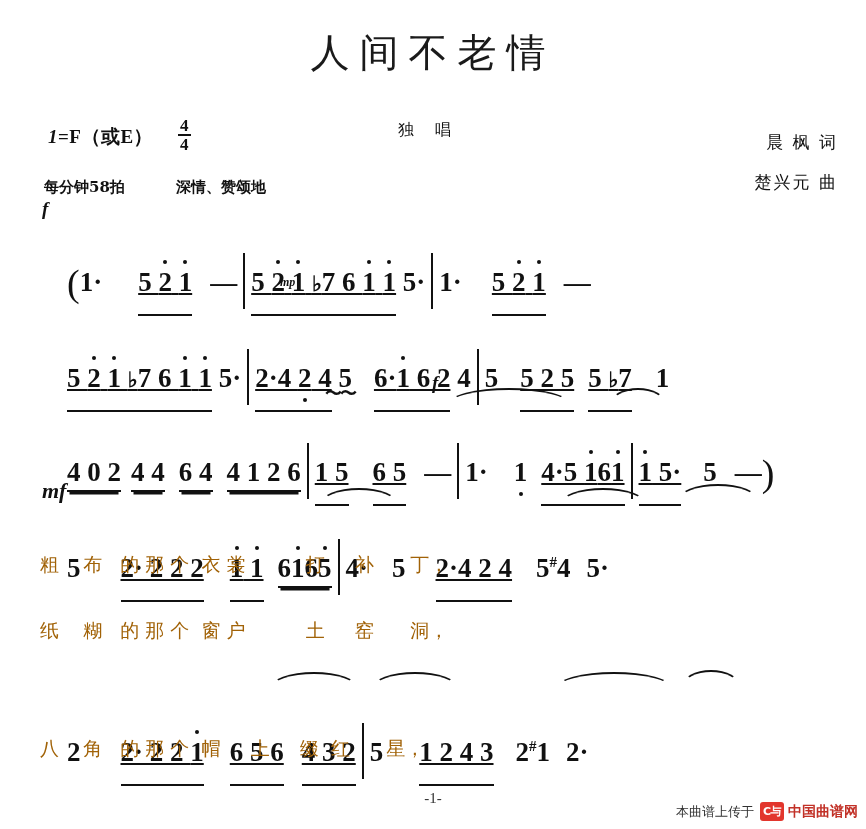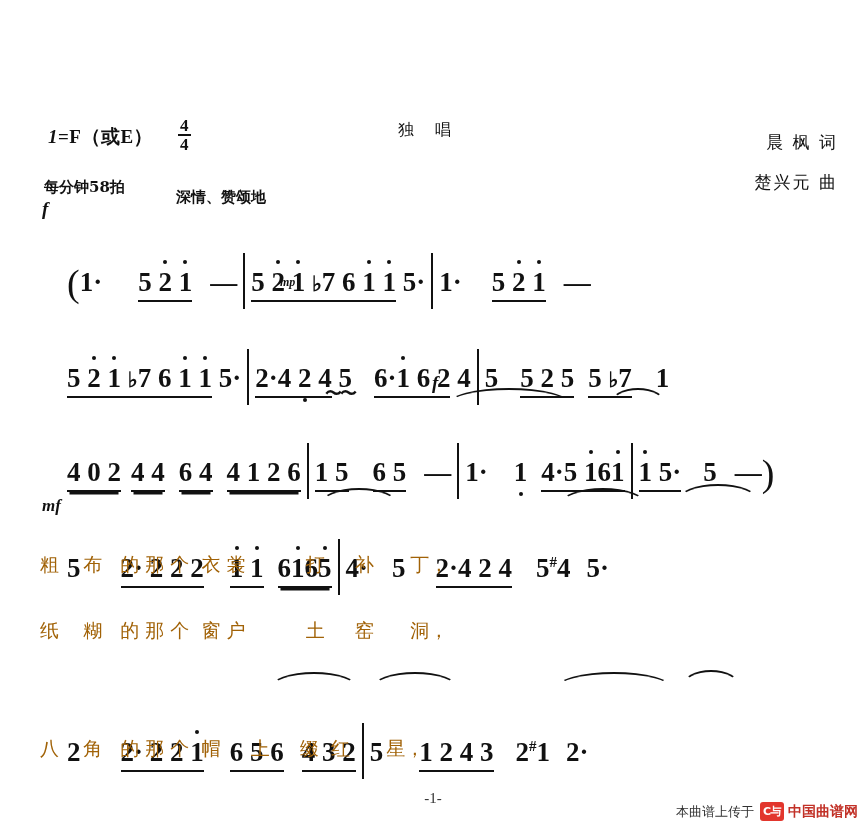--- a/index.html
+++ b/index.html
@@ -94,21 +94,20 @@
     font-size: 15px;
     font-weight: bold;
   }
   .meta-expr {
     position: absolute;
     top: 178px;
     left: 176px;
     font-family: "DejaVu Serif", serif;
     font-size: 15px;
     font-weight: bold;
-    margin-top: 10px;
   }
 
   
   .dyn {
     position: absolute;
     font-family: "Liberation Serif", serif;
     font-style: italic;
     font-weight: bold;
     font-size: 19px;
   }
@@ -121,21 +120,21 @@
     height: 46px;
     font-family: "Liberation Serif", serif;
     font-weight: bold;
     font-size: 27px;
     white-space: pre;
     letter-spacing: 0px;
   }
   .row .seg { display: inline-block; }
 
   
-  .beam1 { border-bottom: 2.5px solid #111; padding-bottom: 2px; }
+  .beam1 { border-bottom: 2.5px solid #111; padding-bottom: 16px; text-decoration: underline; }
   .beam2 {
     border-bottom: 2.5px solid #111;
     box-shadow: 0 5px 0 -2.5px #111;
     padding-bottom: 2px;
   }
   .bar-tall {
     display: inline-block;
     width: 0;
     border-left: 2px solid #111;
     height: 56px;
@@ -238,20 +237,21 @@
     margin: 0 4px 0 6px;
     letter-spacing: -0.5px;
   }
   .footer-credit .site { color: #c23127; font-weight: bold; font-size: 14px; }
 </style>
 </head>
 <body>
 
 <div class="sheet">
 
+  <div class="title">人间不老情</div>
 
   <div class="meta-key">
     <span class="num">1</span><span>=</span><span>F（或E）</span>
   </div>
 
   <div class="time-sig">
     <span class="top">4</span>
     <span class="bot">4</span>
   </div>
 
@@ -278,21 +278,21 @@
   <div class="dyn" style="top:372px; left:432px;">f</div>
   <div class="squig" style="top:382px; left:325px;">〜〜</div>
 
   <div class="slur" style="top:388px; left:448px; width:118px;"></div>
   <div class="slur" style="top:388px; left:610px; width:52px;"></div>
 
   <div class="row" style="top:412px;">
     <span class="seg beam2">4 0 2</span><span style="display:inline-block;width:10px"></span><span class="seg beam2">4 4</span><span style="display:inline-block;width:14px"></span><span class="seg beam2">6 4</span><span style="display:inline-block;width:14px"></span><span class="seg beam2">4 1 2 6</span><span class="bar-tall"></span><span class="seg beam1">1 5</span><span style="display:inline-block;width:24px"></span><span class="seg beam1">6 5</span><span style="display:inline-block;width:18px"></span><span class="seg">—</span><span class="bar-tall"></span><span class="seg">1·</span><span style="display:inline-block;width:26px"></span><span class="seg"><span class="oct-dn">1</span></span><span style="display:inline-block;width:14px"></span><span class="seg beam1">4·5 <span class="oct-up">1</span>6<span class="oct-up">1</span></span><span class="bar-tall"></span><span class="seg beam1"><span class="oct-up">1</span> 5·</span><span style="display:inline-block;width:22px"></span><span class="seg">5</span><span style="display:inline-block;width:18px"></span><span class="seg">—</span><span class="paren">)</span>
   </div>
 
-  <div class="dyn" style="top:496px; left:42px; font-size:17px;font-style:italic;">mf</div>
+  <div class="dyn" style="top:478px; left:42px; font-size:22px;font-style:italic;">mf</div>
   <div class="slur" style="top:488px; left:320px; width:74px;"></div>
   <div class="slur" style="top:488px; left:560px; width:82px;"></div>
   <div class="slur" style="top:484px; left:678px; width:76px;"></div>
 
   <div class="row" style="top:508px;">
     <span class="seg">5</span><span style="display:inline-block;width:40px"></span><span class="seg beam1">2· 2 2 2</span><span style="display:inline-block;width:26px"></span><span class="seg beam1"><span class="oct-up">1</span> <span class="oct-up">1</span></span><span style="display:inline-block;width:14px"></span><span class="seg beam2">6<span class="oct-up">1</span>6<span class="oct-up">5</span></span><span class="bar-tall"></span><span class="seg">4·</span><span style="display:inline-block;width:24px"></span><span class="seg">5</span><span style="display:inline-block;width:30px"></span><span class="seg beam1">2·4 2 4</span><span style="display:inline-block;width:24px"></span><span class="seg">5<sup style="font-size:15px">#</sup>4</span><span style="display:inline-block;width:16px"></span><span class="seg">5·</span>
   </div>
 
   <div class="lyrics" style="top:552px;">粗    布   的 那 个  衣 裳          打     补      丁，</div>
   <div class="lyrics" style="top:584px;margin-top:34px;">纸    糊   的 那 个  窗 户          土     窑      洞，</div>

